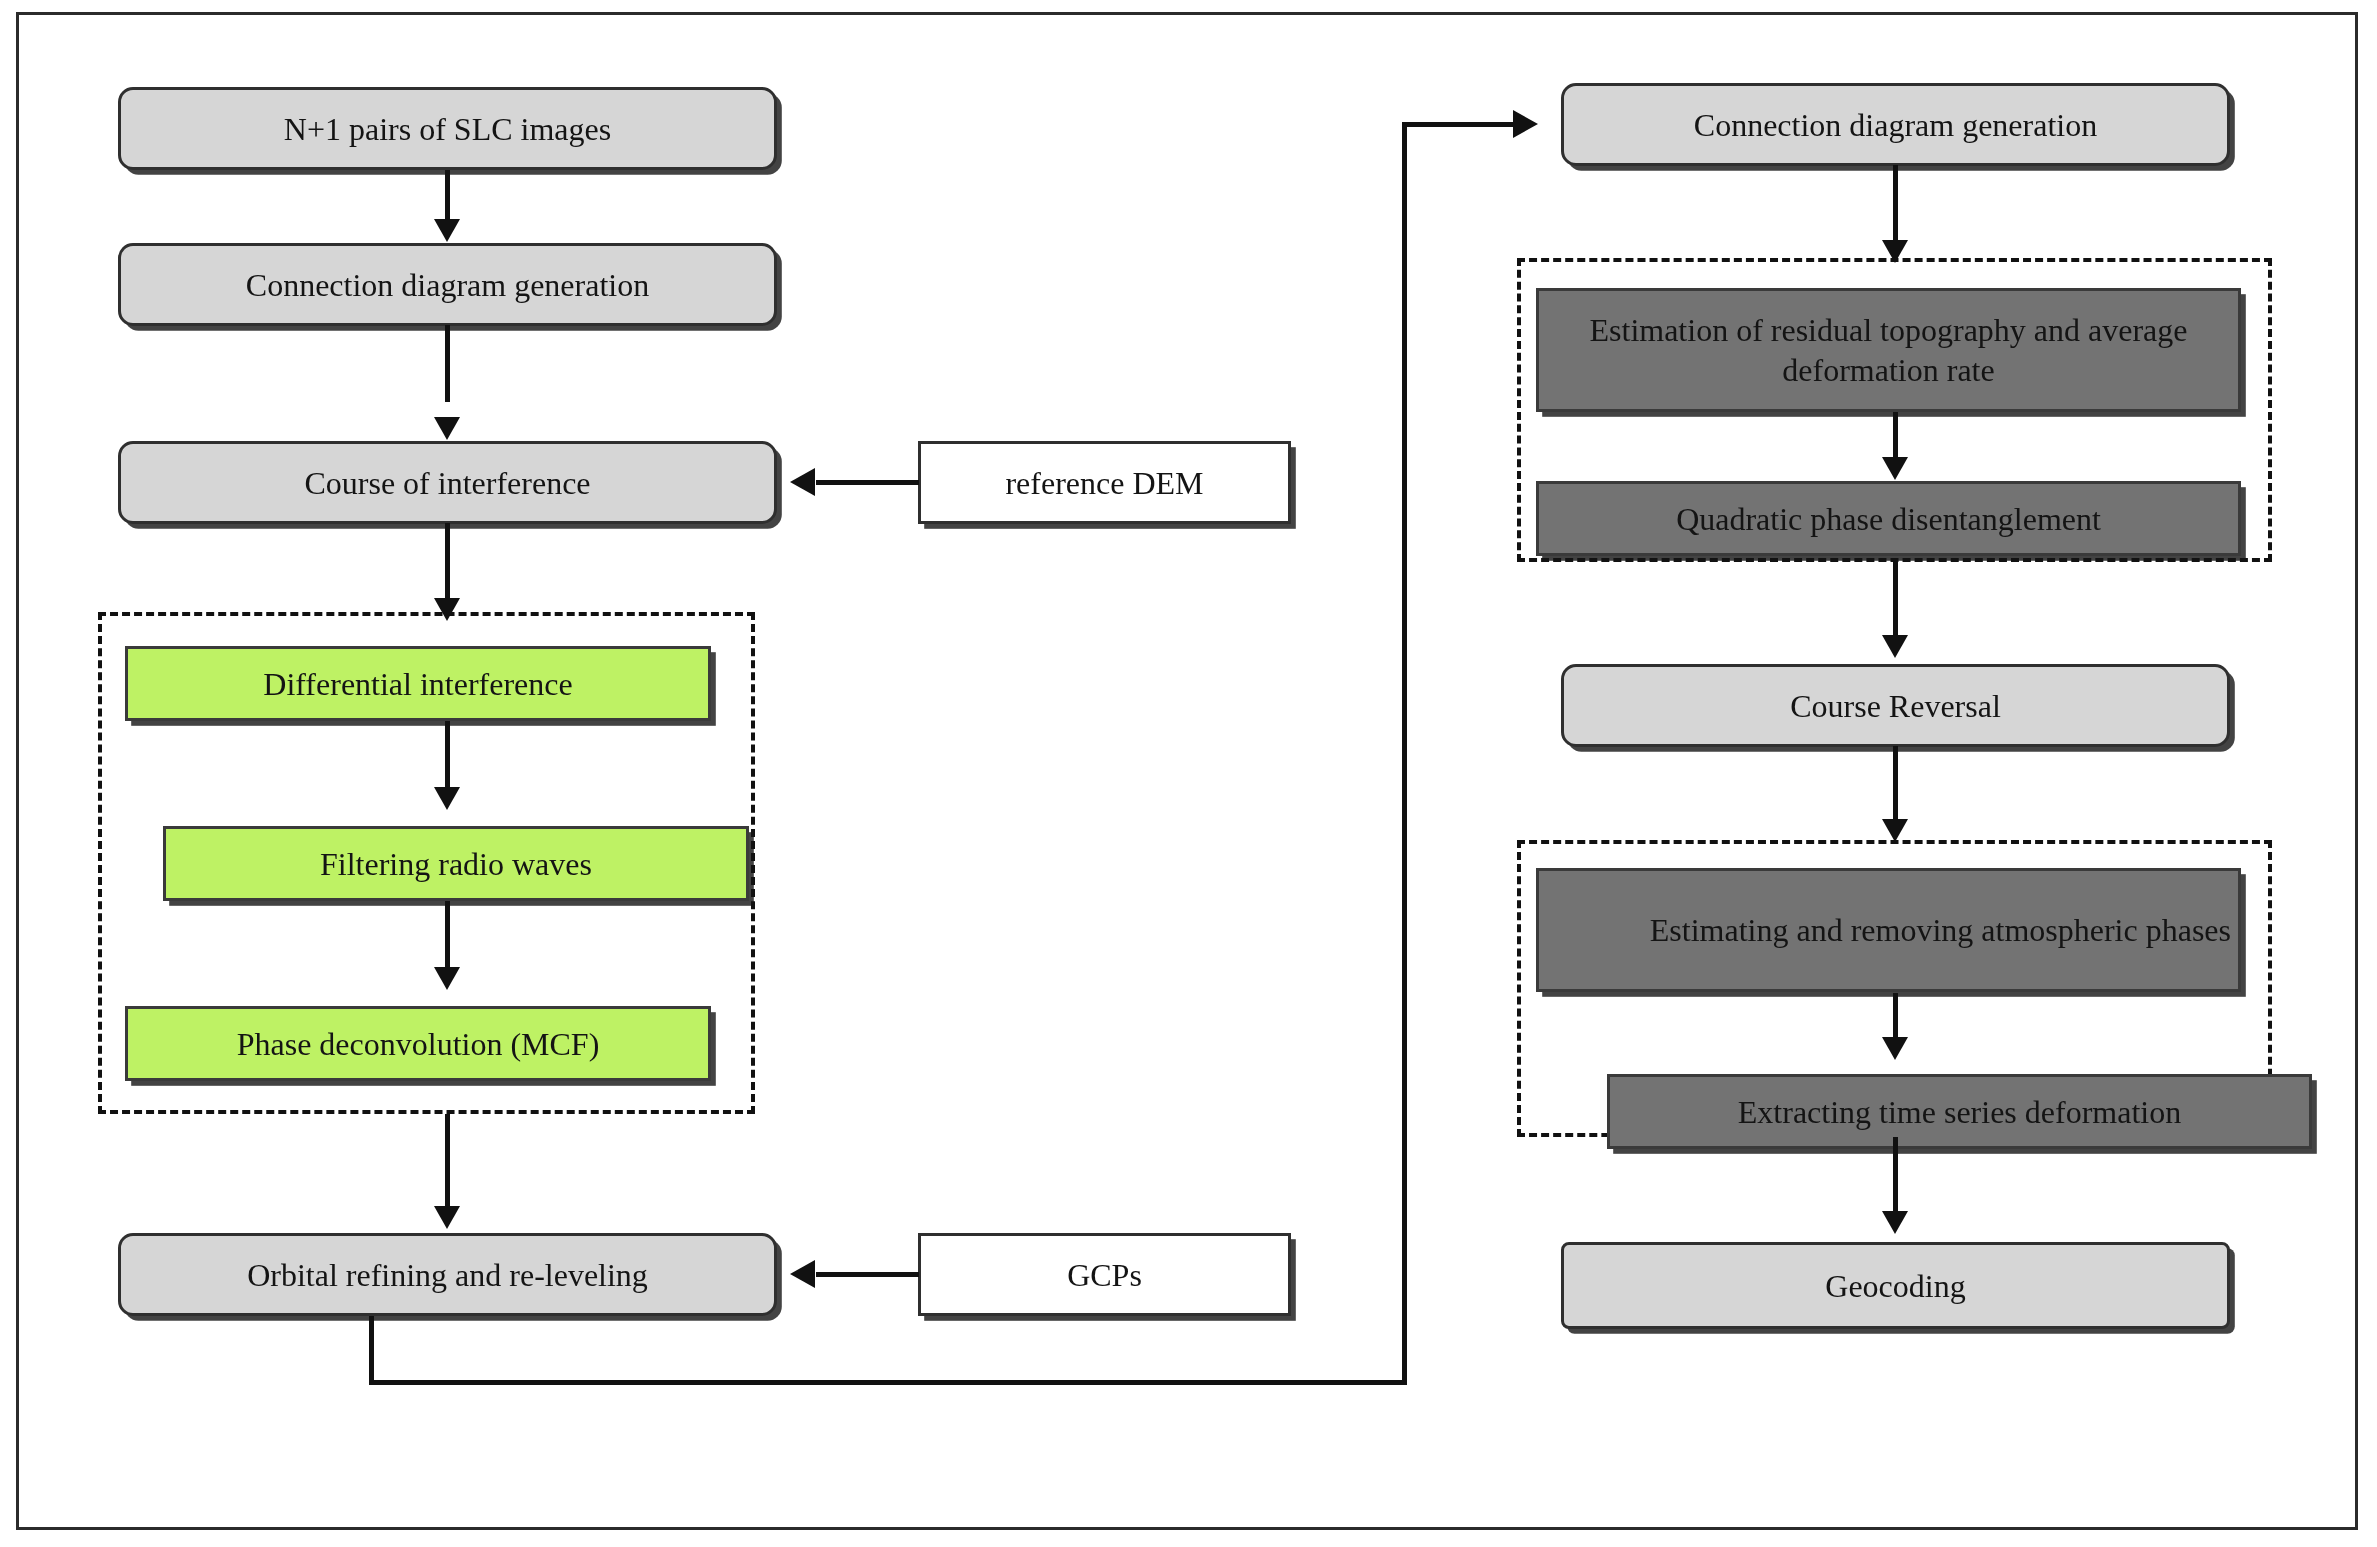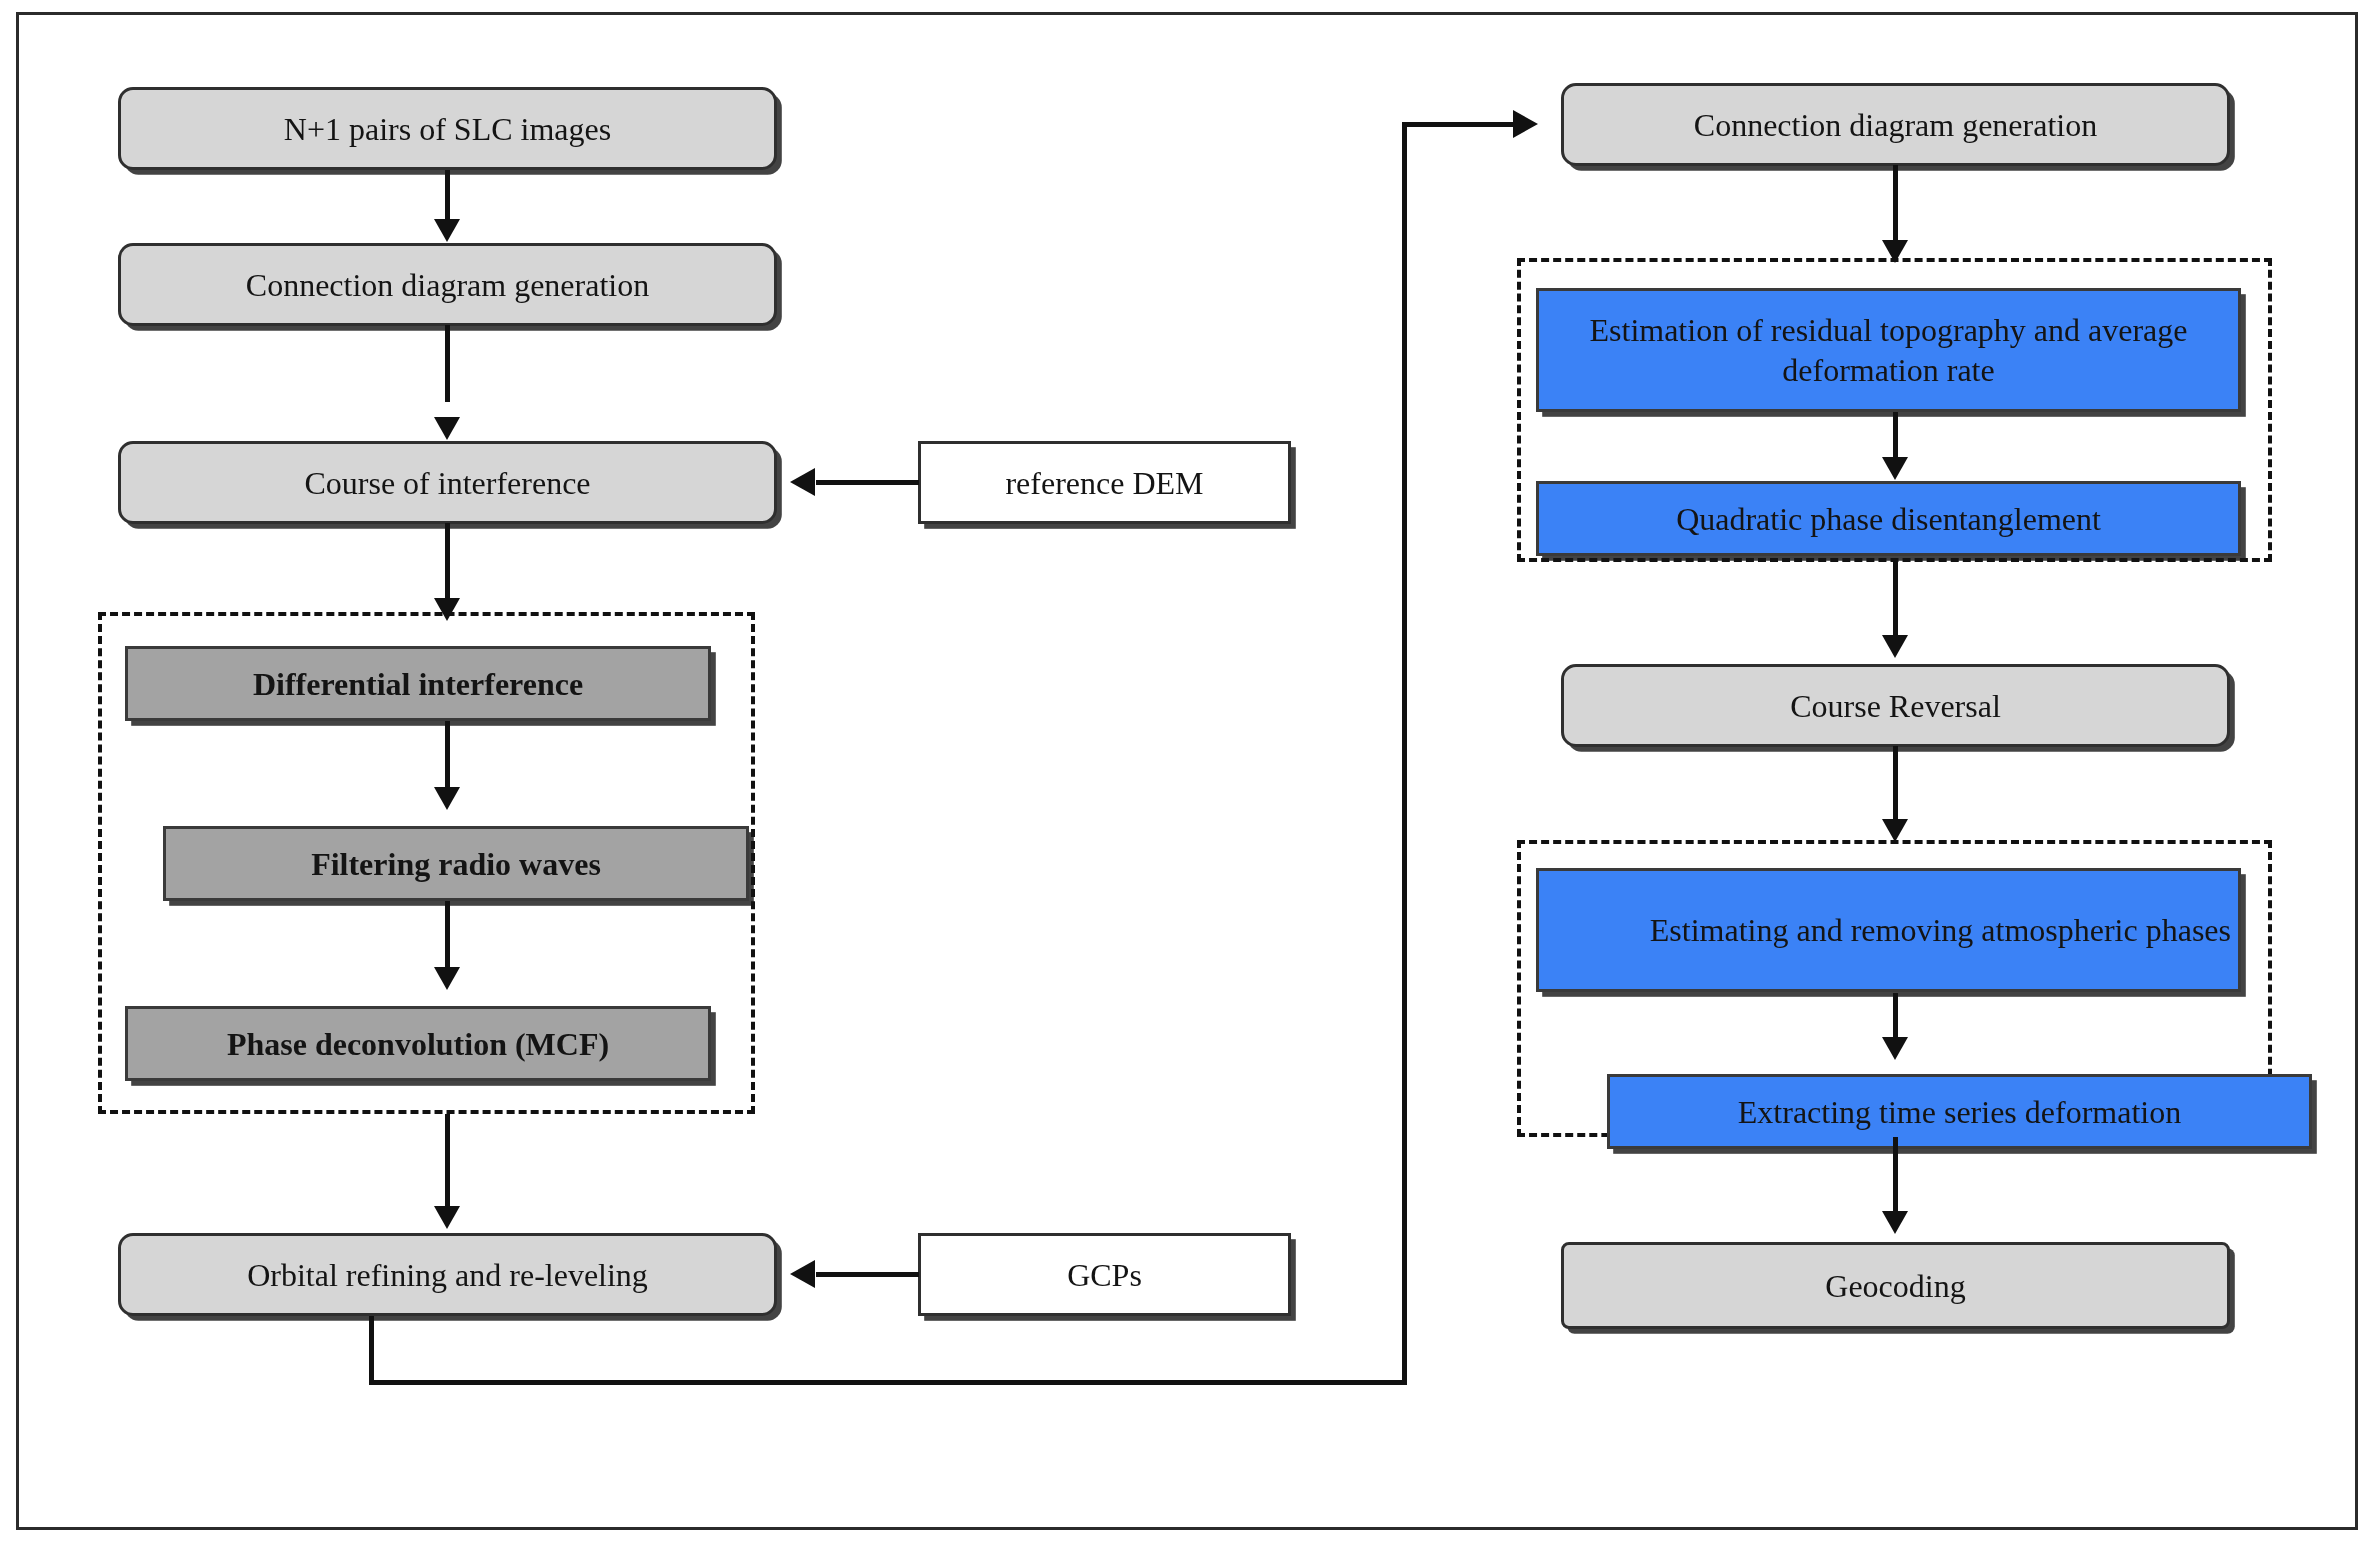--- a/index.html
+++ b/index.html
@@ -29,29 +29,28 @@
   }
   
   .white{
     background:#ffffff;
     border:3.4px solid #2f2f2f;
     border-radius:0;
     box-shadow:5.5px 5.5px 0 -0.7px rgba(20,20,20,0.80);
   }
   
   .green{
-    background:#a3a3a3;
+    background:#bef264;
     border:3.4px solid #3a3a3a;
     border-radius:0;
     box-shadow:5.5px 5.5px 0 -0.7px rgba(20,20,20,0.80);
-    font-weight:bold;
   }
   
   .cream{
-    background:#3b82f6;
+    background:#737373;
     border:3.4px solid #3a3a3a;
     border-radius:0;
     box-shadow:5.5px 5.5px 0 -0.7px rgba(20,20,20,0.80);
   }
 
   
   .dashgroup{
     position:absolute;box-sizing:border-box;
     border:4.8px dashed #111111;
     background:transparent;

